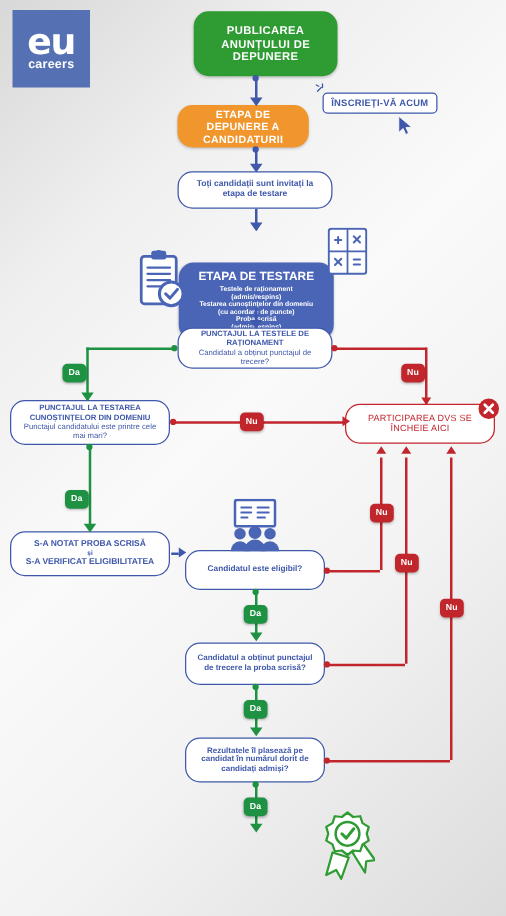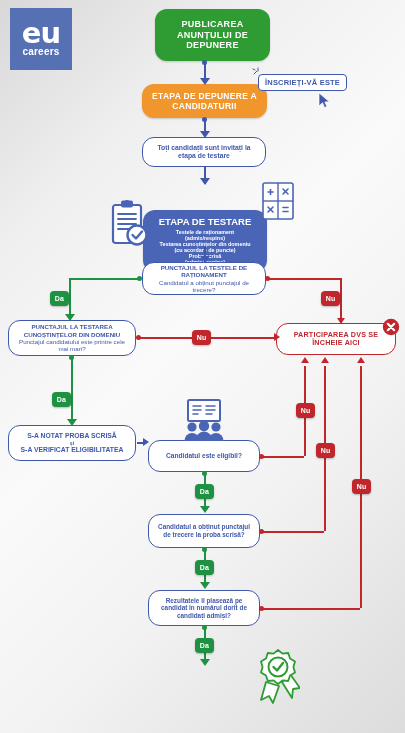--- a/index.html
+++ b/index.html
@@ -28,21 +28,21 @@
     background:#4a65b5;border-radius:12px;color:#fff;
     line-height:1.12;box-shadow:0 1px 2px rgba(0,0,0,.18);
   }
   
   .box-blue{
     background:#ffffff;border:1.4px solid #3f58ab;border-radius:12px;
     color:#3f58ab;font-weight:bold;line-height:1.18;
   }
   .box-red{
     background:#ffffff;border:1.4px solid #c1262c;border-radius:12px;
-    color:#c1262c;font-weight:bold;line-height:1.18;letter-spacing:.2px;
+    color:#c1262c;font-weight:normal;line-height:1.18;letter-spacing:.2px;
   }
 
   
   .badge{position:absolute;border-radius:4px;color:#fff;font-size:7px;font-weight:bold;
          display:flex;align-items:center;justify-content:center;
          box-shadow:0 1px 2px rgba(0,0,0,.25);z-index:6;letter-spacing:.2px;}
   .badge-yes{background:#1e9142;width:19px;height:15px;}
   .badge-no{background:#c1262c;width:19px;height:15px;}
 
   
@@ -90,36 +90,36 @@
   <div id="logo">
     <div class="eu">eu</div>
     <div class="careers">careers</div>
   </div>
 
   <div id="spark">
     <svg width="12" height="12" viewBox="0 0 12 12">
       <path d="M2,8 L5,5 M6,2 L6,5 M1,3 L3,4" stroke="#3f58ab" stroke-width="1" fill="none" stroke-linecap="round"></path>
     </svg>
   </div>
-  <div id="cta">ÎNSCRIEȚI-VĂ ESTE</div>
+  <div id="cta">ÎNSCRIEȚI-VĂ ACUM</div>
   <div id="cursor">
     <svg width="14" height="18" viewBox="0 0 14 18">
       <path d="M1,1 L1,14 L4.5,10.8 L6.6,15.6 L8.9,14.6 L6.8,10 L11.4,9.8 Z" fill="#3f58ab" stroke="#ffffff" stroke-width="0.7"></path>
     </svg>
   </div>
 
   <div class="node block-green" style="left:155px;top:9px;width:115px;height:52px;font-size:9px;padding:4px 8px;">
     <span>PUBLICAREA ANUNȚULUI DE DEPUNERE</span>
   </div>
 
   <div class="ln v-blue" style="left:204px;top:61px;height:22px;"></div>
   <div class="dot dot-blue" style="left:202px;top:60px;"></div>
   <div class="arrow ar-down-blue" style="left:200px;top:78px;"></div>
 
-  <div class="node block-orange" style="left:142px;top:84px;width:125px;height:34px;font-size:8.5px;padding:3px 8px;">
+  <div class="node block-orange" style="left:142px;top:84px;width:105px;height:34px;font-size:8.5px;padding:3px 8px;">
     <span>ETAPA DE DEPUNERE A CANDIDATURII</span>
   </div>
 
   <div class="ln v-blue" style="left:204px;top:118px;height:18px;"></div>
   <div class="dot dot-blue" style="left:202px;top:117px;"></div>
   <div class="arrow ar-down-blue" style="left:200px;top:131px;"></div>
 
   <div class="node box-blue" style="left:142px;top:137px;width:124px;height:30px;font-size:6.8px;padding:2px 7px;">
     <span>Toți candidații sunt invitați la etapa de testare</span>
   </div>

